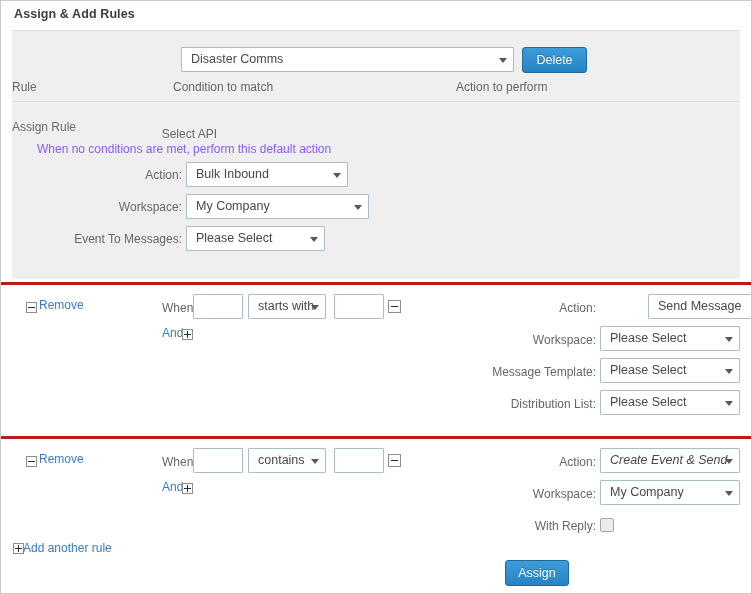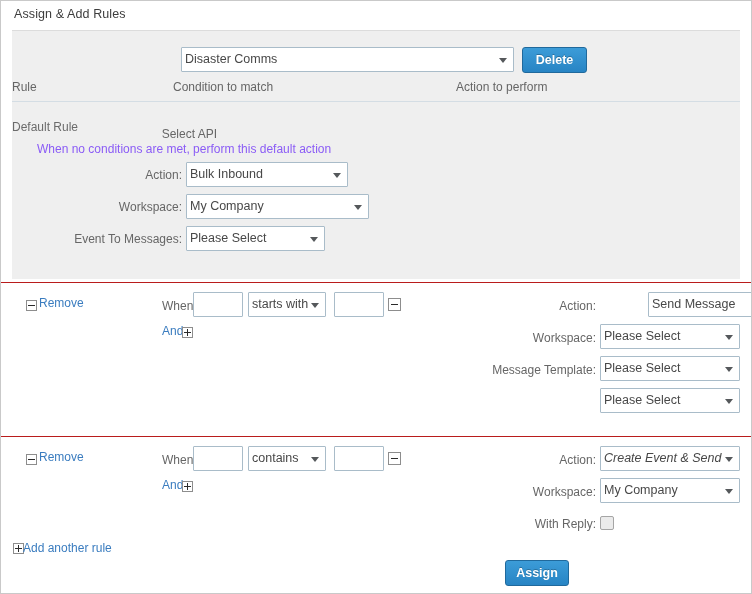--- a/index.html
+++ b/index.html
@@ -20,21 +20,21 @@
     box-sizing: border-box;
     border: 1px solid #c9c9c9;
     background: #ffffff;
     overflow: hidden;
   }
   .page-title {
     position: absolute;
     left: 13px;
     top: 6px;
     font-size: 12.5px;
-    font-weight: normal;
+    font-weight: bold;
     color: #3d3d3d;
     letter-spacing: 0.1px;
   }
 
   
   .gray-panel {
     position: absolute;
     left: 11px;
     top: 29px;
     width: 728px;
@@ -65,21 +65,21 @@
   .sel {
     position: absolute;
     box-sizing: border-box;
     background: #ffffff;
     border: 1px solid #a9bcc9;
     border-radius: 1px;
     height: 25px;
     line-height: 23px;
     font-size: 12.5px;
     color: #484848;
-    padding-left: 3px;
+    padding-left: 9px;
     padding-right: 20px;
     white-space: nowrap;
     overflow: hidden;
     cursor: default;
   }
   .sel .caret {
     position: absolute;
     right: 6px;
     top: 50%;
     margin-top: -2px;
@@ -107,33 +107,33 @@
 
   
   .btn-blue {
     position: absolute;
     box-sizing: border-box;
     background: linear-gradient(to bottom, #3c9cd8 0%, #2784c4 100%);
     border: 1px solid #20699c;
     border-radius: 3px;
     color: #ffffff;
     font-size: 12.5px;
-    font-weight: bold;
+    font-weight: normal;
     text-align: center;
     cursor: pointer;
     text-shadow: 0 -1px 0 rgba(0,0,0,0.25);
     font-family: "Liberation Sans", sans-serif;
   }
 
   
   .rule-block {
     position: absolute;
     left: 0;
     width: 752px;
-    border-top: 1px solid #b91c1c;
+    border-top: 3px solid #b91c1c;
   }
   .link {
     position: absolute;
     color: #3a7cbf;
     font-size: 12px;
     text-decoration: none;
     cursor: pointer;
     white-space: nowrap;
   }
 
@@ -215,21 +215,21 @@
     </div>
 
     <button class="btn-blue" style="left:510px; top:16px; width:65px; height:26px;">Delete</button>
 
     <div class="lbl lbl-left" style="left:0px; top:49px;">Rule</div>
     <div class="lbl lbl-left" style="left:161px; top:49px;">Condition to match</div>
     <div class="lbl lbl-left" style="left:418px; top:49px;margin-left:26px;">Action to perform</div>
 
     <div class="panel-divider divider-a"></div>
 
-    <div class="lbl lbl-left" style="left:0px; top:89px; color:#6b6b6b;">Default Rule</div>
+    <div class="lbl lbl-left" style="left:0px; top:89px; color:#6b6b6b;">Assign Rule</div>
     <div class="lbl lbl-left" style="left:25px; top:111px; color:#8b5cf6;">When no conditions are met, perform this default action</div>
 
     <div class="lbl" style="left:40px; top:137px; width:130px;">Action:</div>
     <div class="sel" style="left:174px; top:131px; width:162px;">
       <span>Bulk Inbound</span>
       <span class="caret"></span>
     </div>
 
     <div class="lbl" style="left:40px; top:169px; width:130px;">Workspace:</div>
     <div class="sel" style="left:174px; top:163px; width:183px;">
@@ -276,20 +276,21 @@
       <span>Please Select</span>
       <span class="caret"></span>
     </div>
 
     <div class="lbl" style="left:430px; top:80px; width:165px;">Message Template:</div>
     <div class="sel" style="left:599px; top:73px; width:140px;">
       <span>Please Select</span>
       <span class="caret"></span>
     </div>
 
+    <div class="lbl" style="left:430px; top:112px; width:165px;">Distribution List:</div>
     <div class="sel" style="left:599px; top:105px; width:140px;">
       <span>Please Select</span>
       <span class="caret"></span>
     </div>
   </div>
 
   <div class="rule-block" style="top:435px; height:100px;">
 
     <span class="tgl" style="left:25px; top:17px;"></span>
     <a class="link" style="left:38px; top:13px;">Remove</a>

